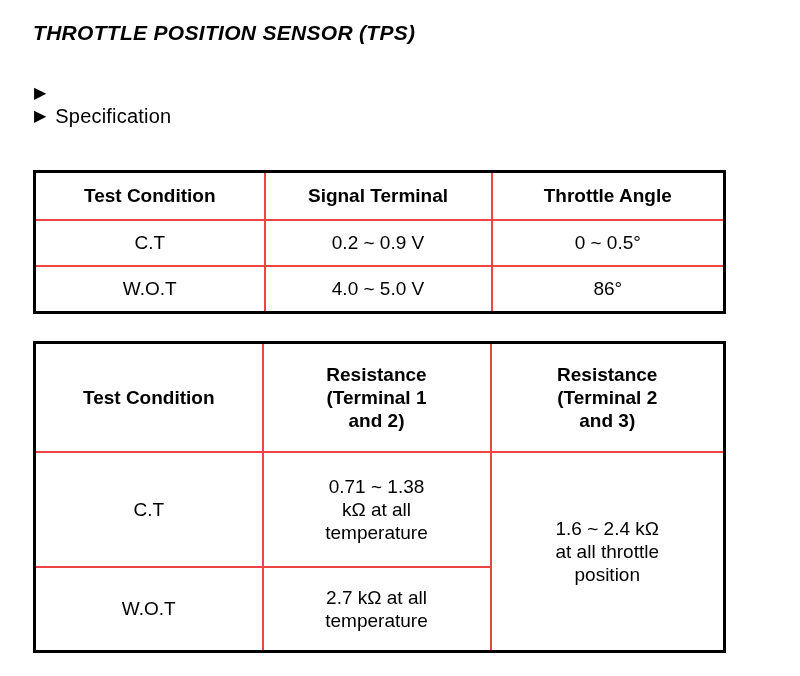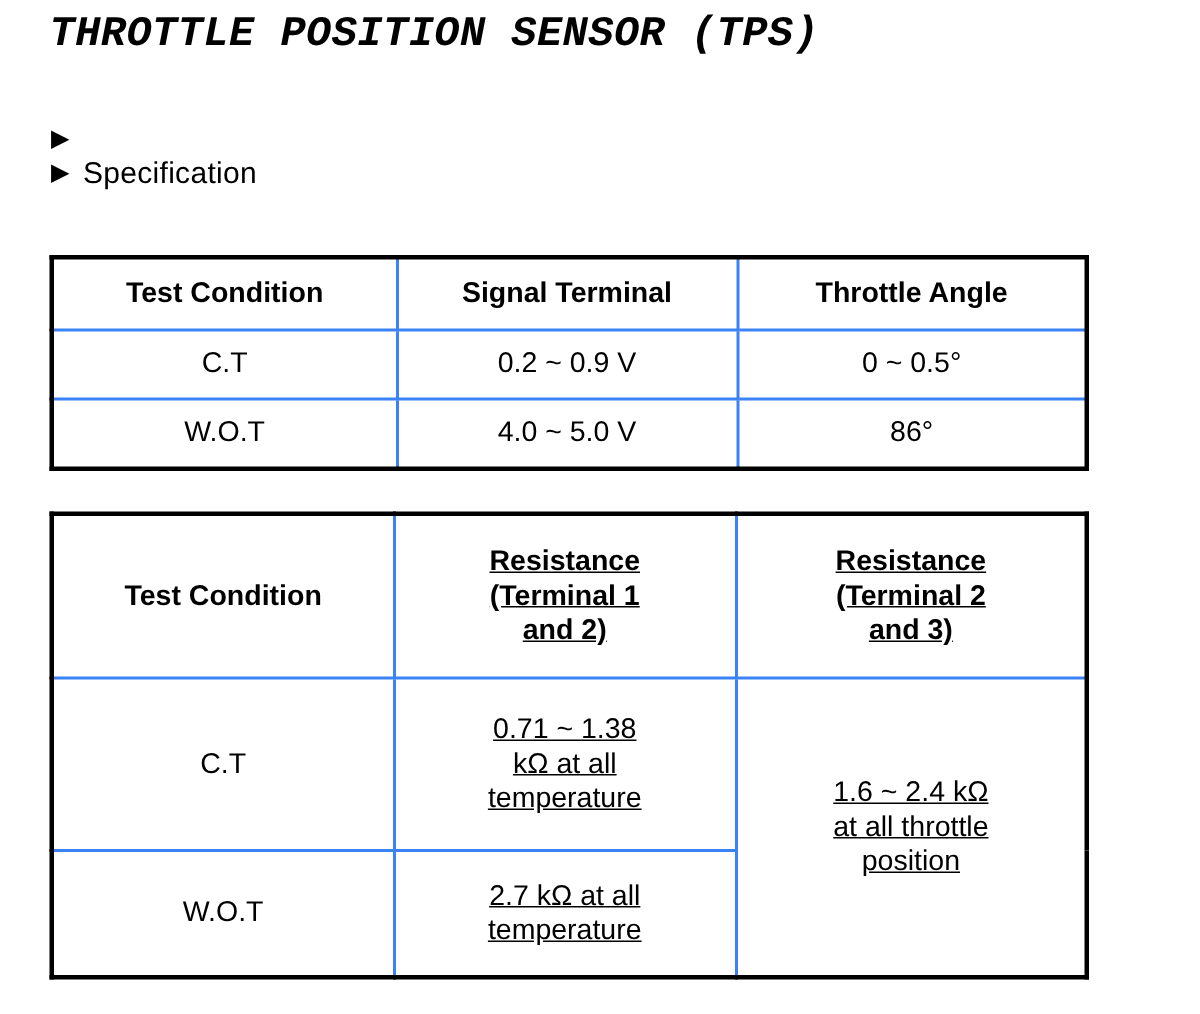--- a/index.html
+++ b/index.html
@@ -22,28 +22,27 @@
     left: 0;
     top: 0;
     width: 800px;
     height: 676px;
   }
 
   
   .doc-title {
     position: absolute;
     left: 33px;
-    top: 7px;
-    font-size: 28px;
+    top: 20px;
+    font-size: 21px;
     font-weight: bold;
     font-style: italic;
     letter-spacing: 0.3px;
     white-space: nowrap;
     line-height: 1.2;
-    font-family: Liberation Mono, monospace;
   }
 
   
   .bullet-list {
     position: absolute;
     left: 34px;
     top: 82px;
     width: 600px;
   }
   .bullet-row {
@@ -66,21 +65,21 @@
   }
 
   
   .spec-table {
     position: absolute;
     border-collapse: collapse;
     table-layout: fixed;
     background: #ffffff;
   }
   .spec-table td, .spec-table th {
-    border: 2px solid #3b82f6;
+    border: 2px solid #ef4444;
     text-align: center;
     vertical-align: middle;
     padding: 0 4px;
     font-size: 19px;
     line-height: 1.22;
     color: #000000;
   }
   .spec-table th {
     font-weight: bold;
   }
@@ -112,21 +111,20 @@
   #table-resistance col.c1 { width: 228px; }
   #table-resistance col.c2 { width: 228px; }
   #table-resistance col.c3 { width: 234px; }
   #table-resistance th { height: 107px; }
   #table-resistance td.row-ct { height: 113px; }
   #table-resistance td.row-wot { height: 82px; }
   #table-resistance td.merged { vertical-align: middle; margin-left: 28px; }
 
   .cell-multiline {
     white-space: pre-line;
-    text-decoration: underline;
   }
 </style>
 </head>
 <body>
 
 <div class="page">
 
   <div class="doc-title">THROTTLE POSITION SENSOR (TPS)</div>
 
   <div class="bullet-list">

